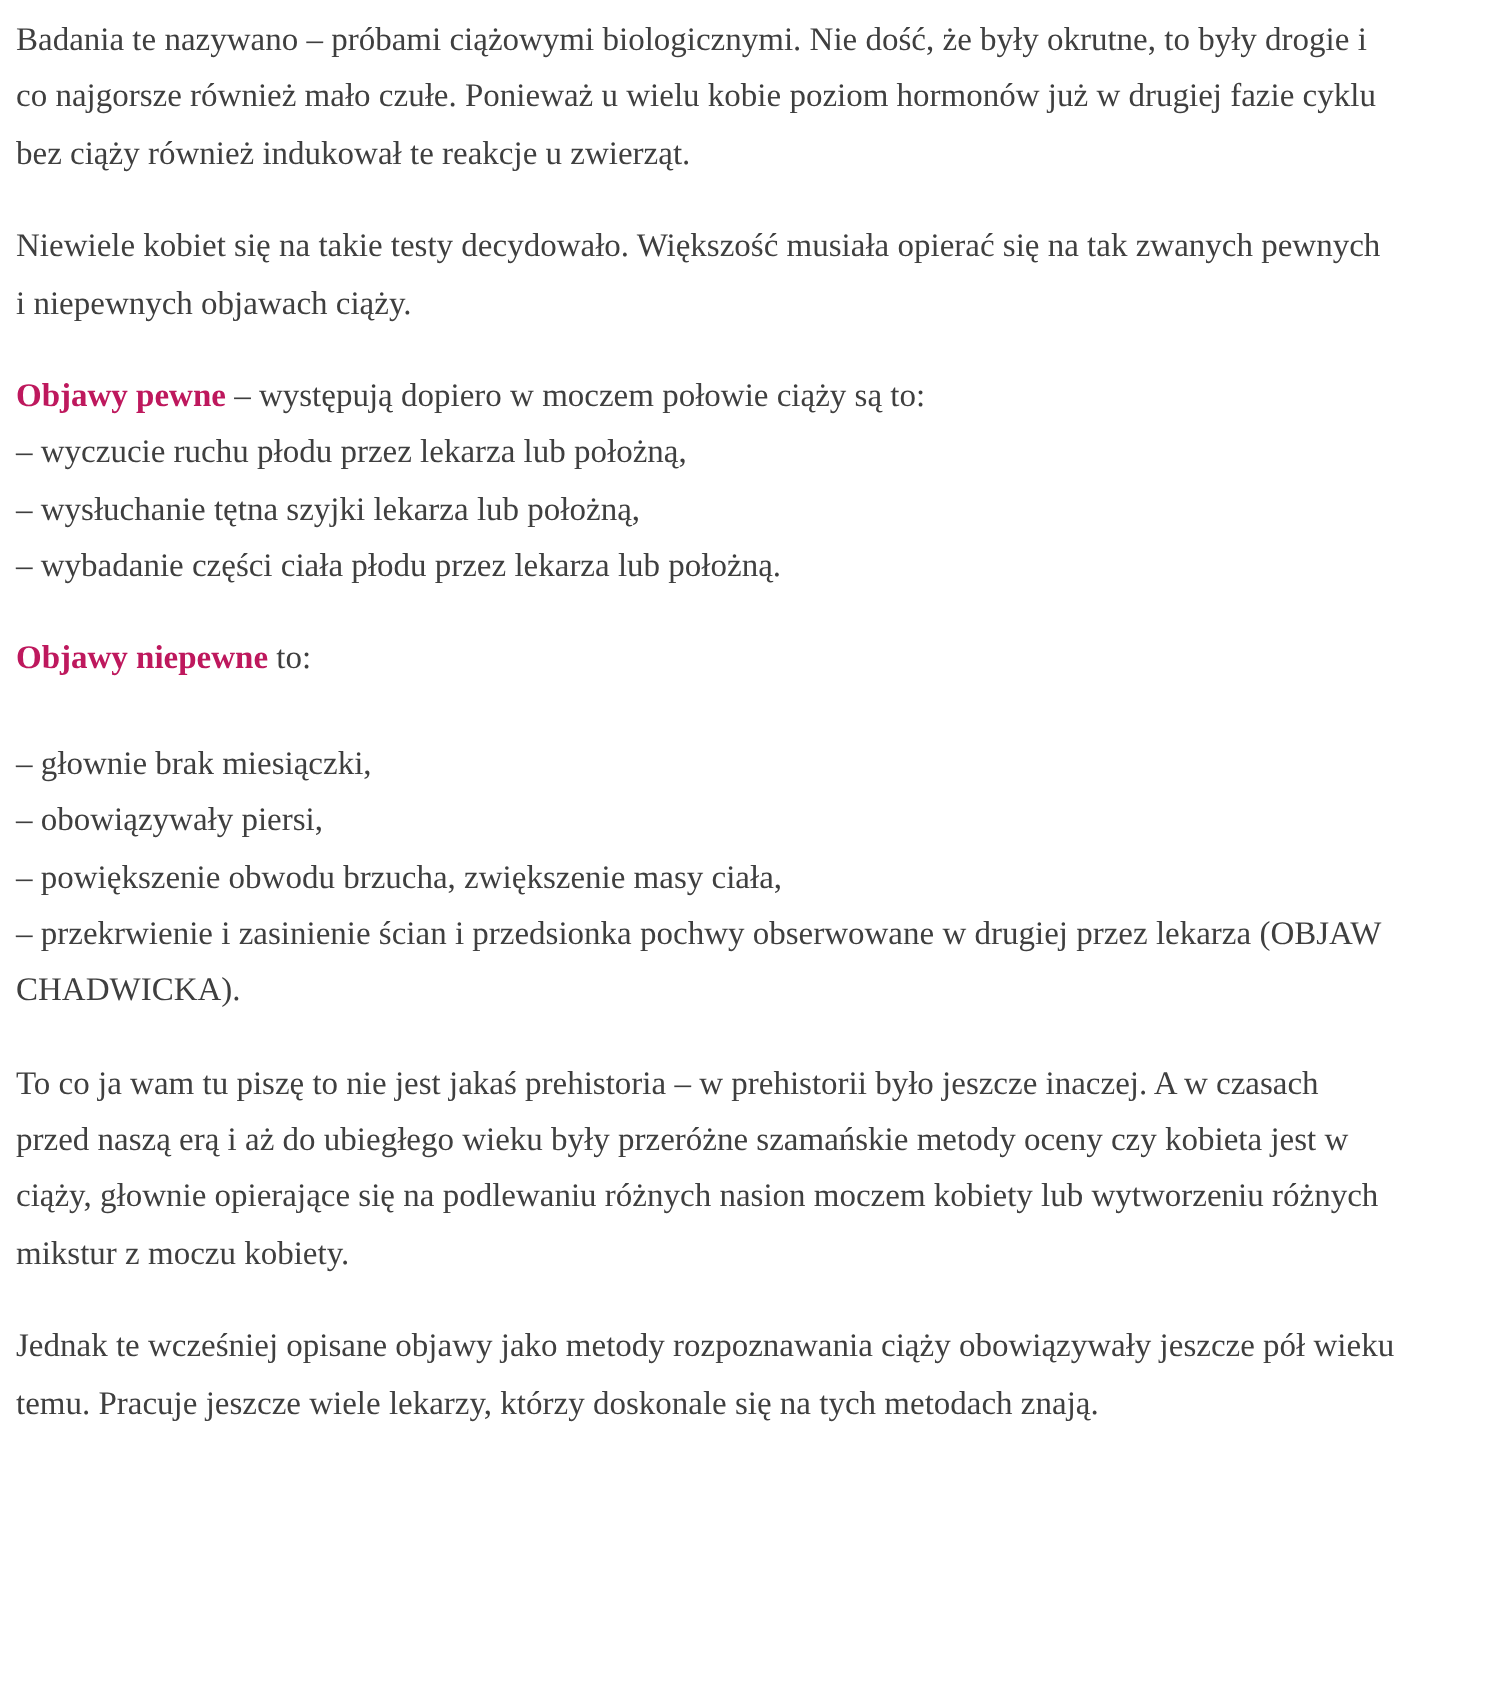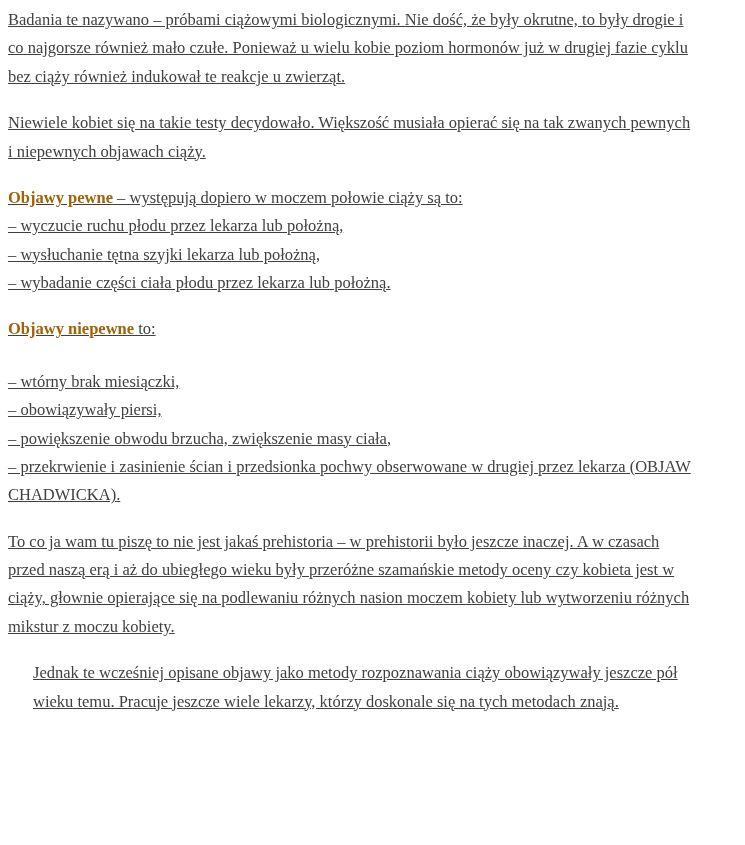--- a/index.html
+++ b/index.html
@@ -11,44 +11,42 @@
     width: 745px;
     height: 845px;
     overflow: hidden;
     font-family: "Liberation Serif", serif;
     color: #3f3f3f;
   }
   .page {
     box-sizing: border-box;
     width: 710px;
     padding: 6px 12px 0 8px;
-    text-decoration: underline;
   }
   p {
     margin: 0 0 18px 0;
     font-size: 16.5px;
     line-height: 1.72;
     color: #3f3f3f;
   }
   p.tight {
     margin-bottom: 0;
-    margin-left: 25px;
   }
   .list-line {
     margin: 0;
     font-size: 16.5px;
     line-height: 1.72;
     color: #3f3f3f;
   }
   .list-block {
     margin: 0 0 18px 0;
   }
   b, .bold {
     font-weight: bold;
-    color: #a16207;
+    color: #be185d;
   }
   .spacer-24 { height: 24px; }
 </style>
 </head>
 <body>
 
 <div class="page">
 
   <p>Badania te nazywano – próbami ciążowymi biologicznymi. Nie dość, że były okrutne, to były drogie i co najgorsze również mało czułe. Ponieważ u wielu kobie poziom hormonów już w drugiej fazie cyklu bez ciąży również indukował te reakcje u zwierząt.</p>
 
@@ -61,21 +59,21 @@
     <div class="list-line">– wyczucie ruchu płodu przez lekarza lub położną,</div>
     <div class="list-line">– wysłuchanie tętna szyjki lekarza lub położną,</div>
     <div class="list-line">– wybadanie części ciała płodu przez lekarza lub położną.</div>
   </div>
 
   <div class="list-block">
     <div class="list-line">
       <span class="bold">Objawy niepewne</span><span> to:</span>
     </div>
     <div class="spacer-24"></div>
-    <div class="list-line">– wtórny brak miesiączki,</div>
+    <div class="list-line">– głownie brak miesiączki,</div>
     <div class="list-line">– obowiązywały piersi,</div>
     <div class="list-line">– powiększenie obwodu brzucha, zwiększenie masy ciała,</div>
     <div class="list-line">– przekrwienie i zasinienie ścian i przedsionka pochwy obserwowane w drugiej przez lekarza (OBJAW CHADWICKA).</div>
   </div>
 
   <p>To co ja wam tu piszę to nie jest jakaś prehistoria – w prehistorii było jeszcze inaczej. A w czasach przed naszą erą i aż do ubiegłego wieku były przeróżne szamańskie metody oceny czy kobieta jest w ciąży, głownie opierające się na podlewaniu różnych nasion moczem kobiety lub wytworzeniu różnych mikstur z moczu kobiety.</p>
 
   <p class="tight">Jednak te wcześniej opisane objawy jako metody rozpoznawania ciąży obowiązywały jeszcze pół wieku temu. Pracuje jeszcze wiele lekarzy, którzy doskonale się na tych metodach znają.</p>
 
 </div>

